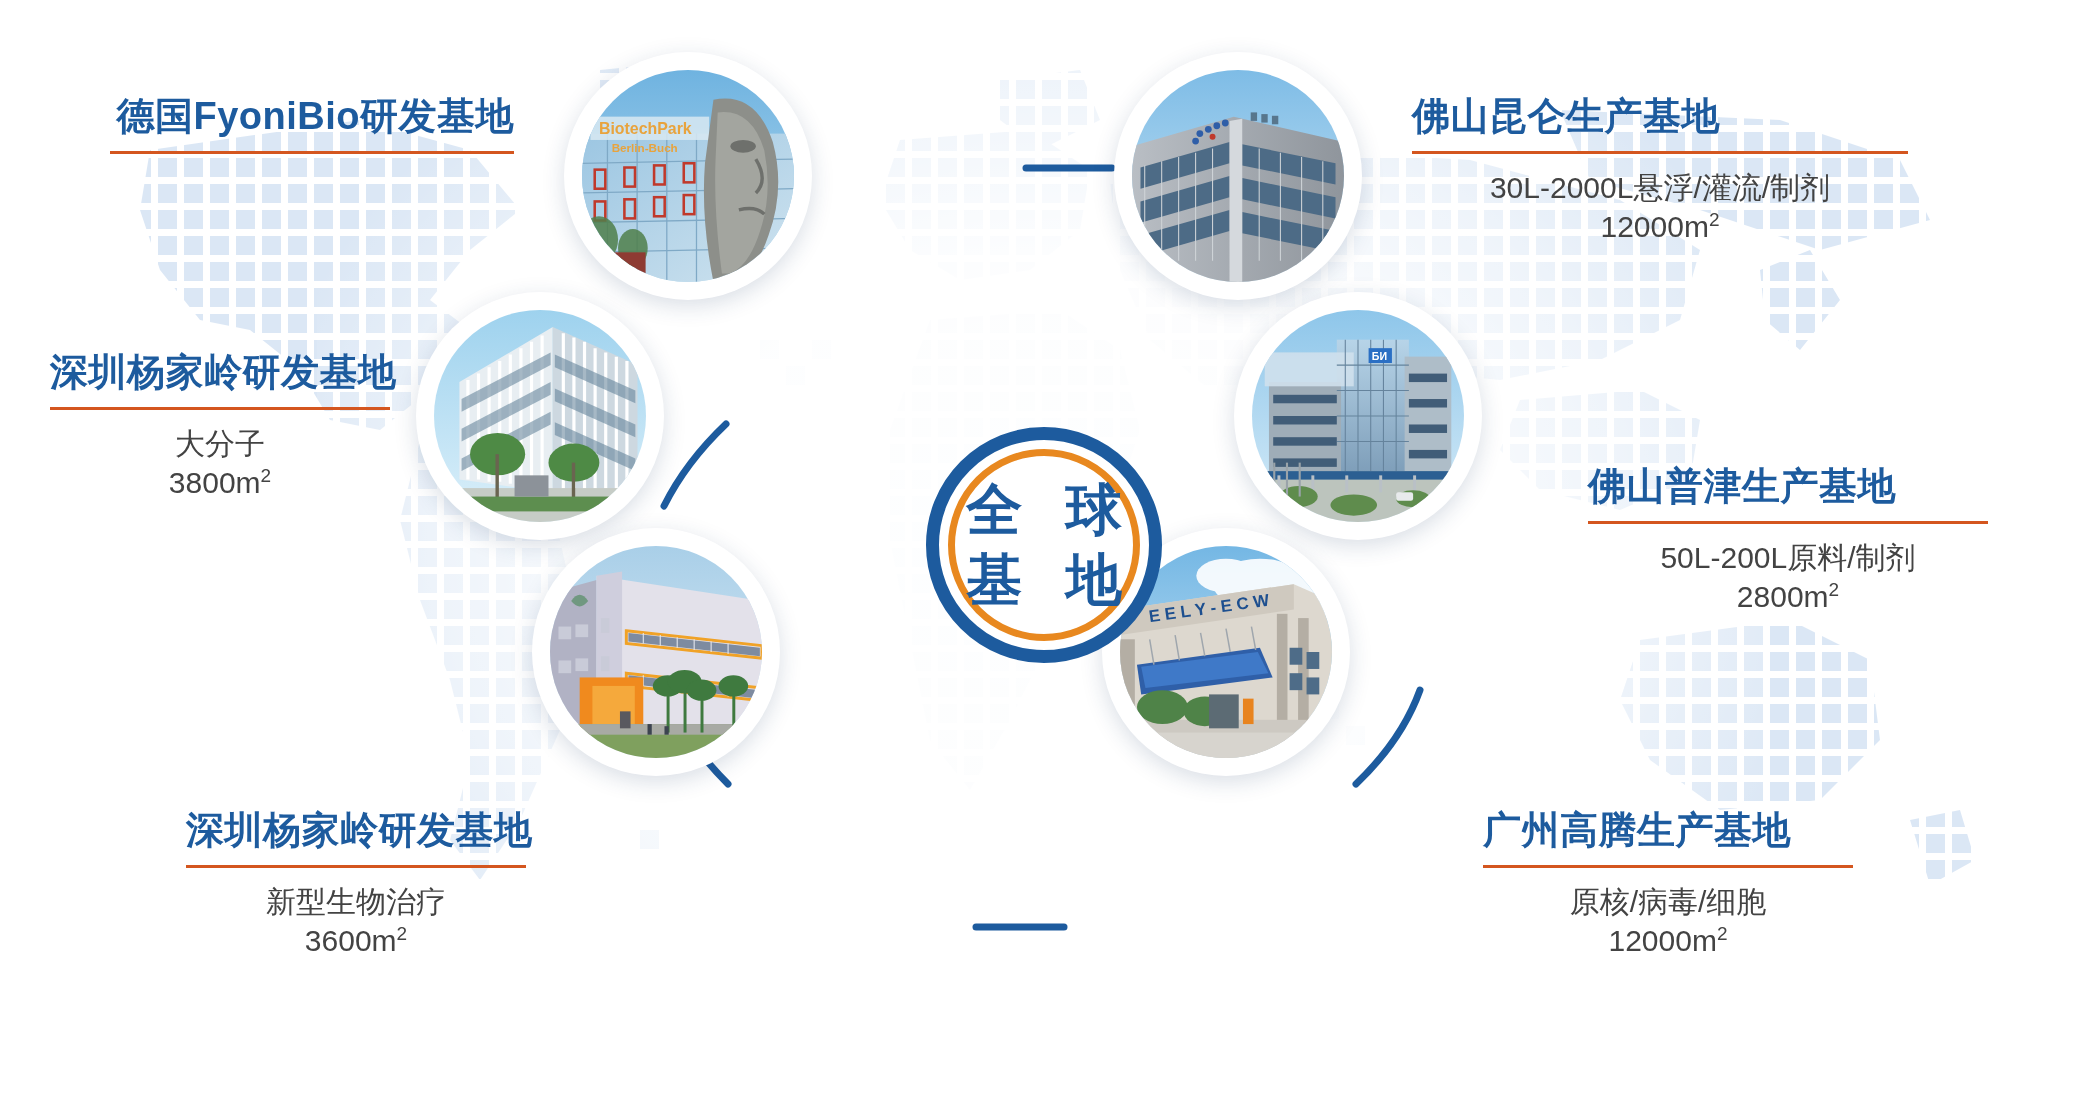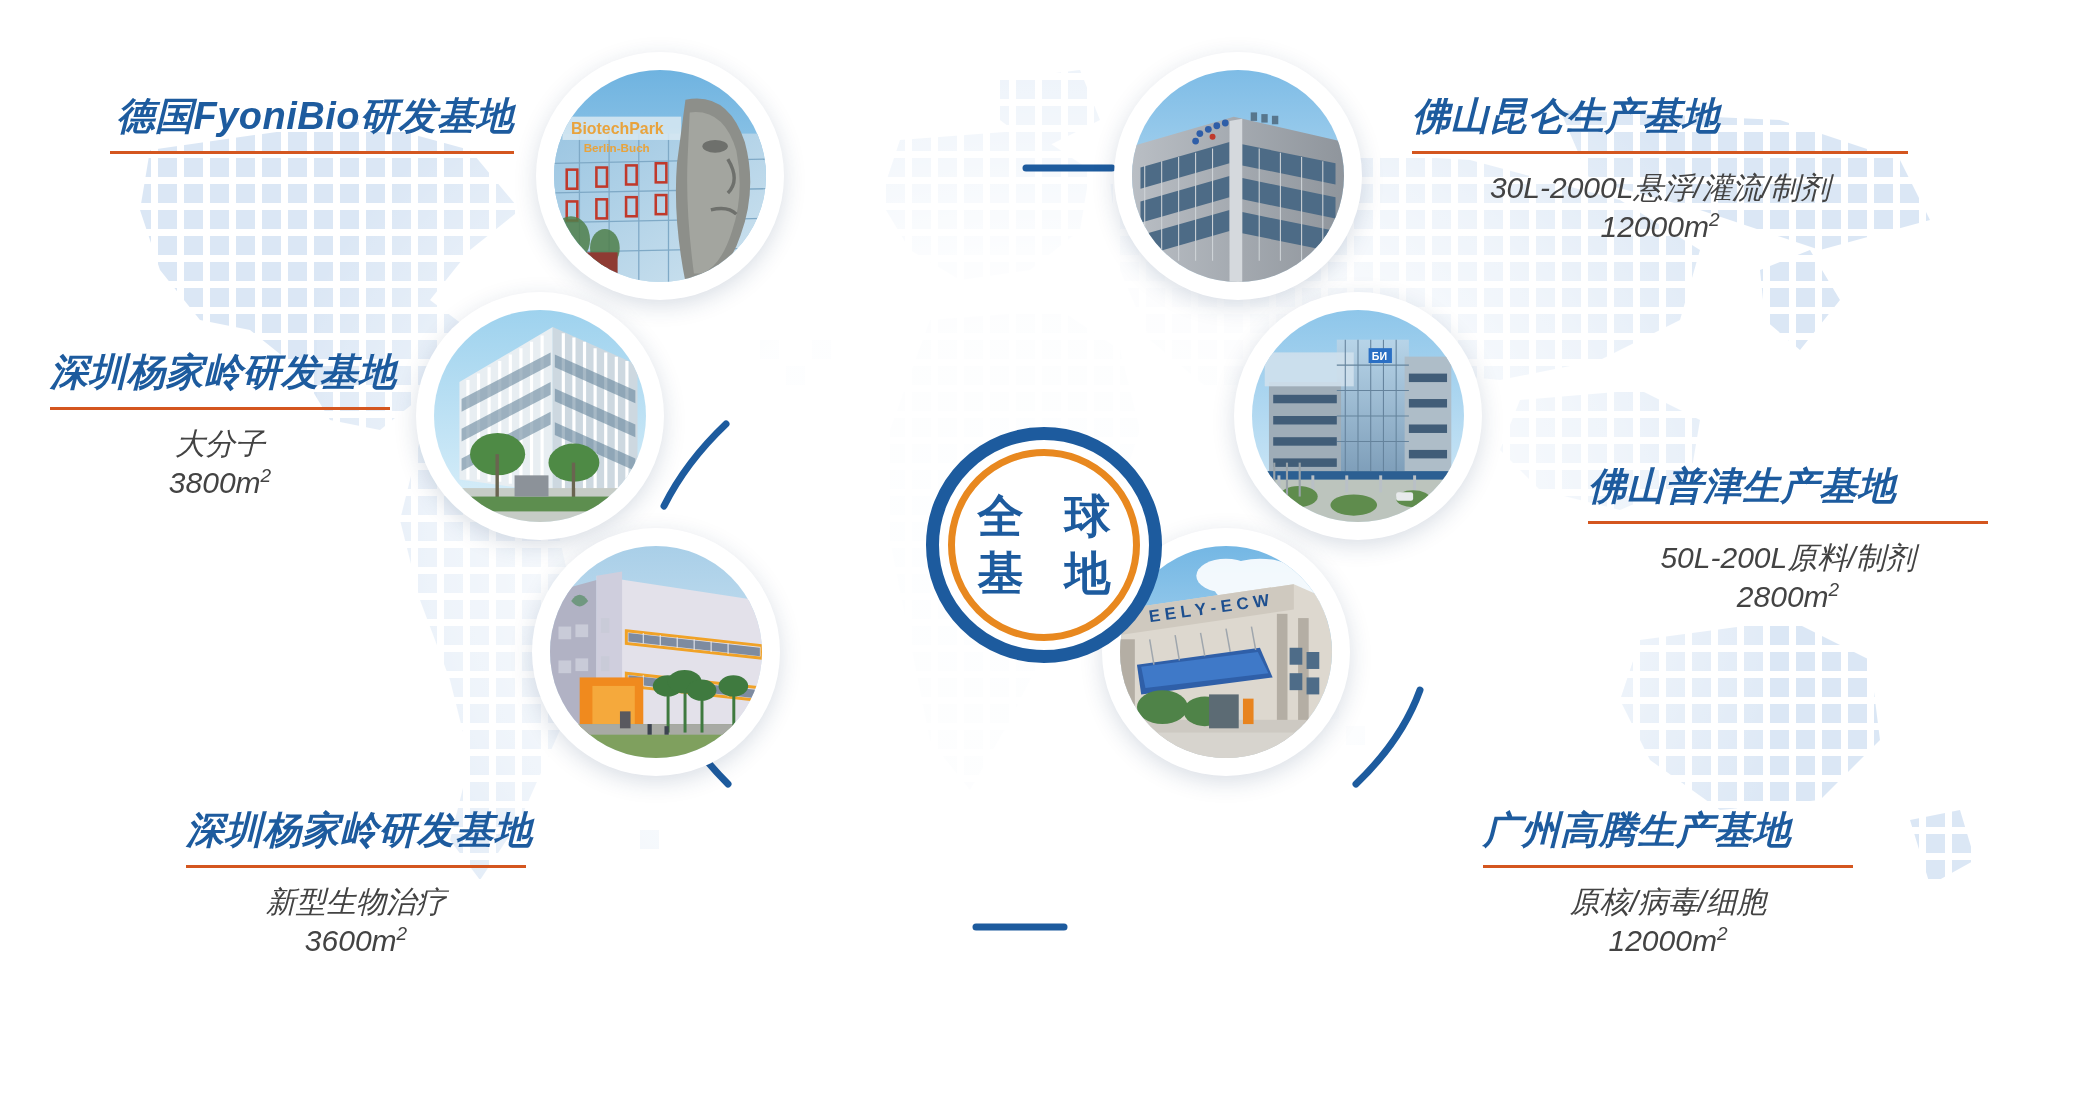--- a/index.html
+++ b/index.html
@@ -60,21 +60,21 @@
   .center-emblem-inner {
     width: 192px; height: 192px;
     border-radius: 50%;
     border: 7px solid #e8881f;
     box-sizing: border-box;
     display: flex; flex-direction: column;
     align-items: center; justify-content: center;
     background: #fff;
   }
   .center-line {
-    font-size: 46px;
+    font-size: 56px;
     font-weight: 700;
     color: #1d5b9e;
     letter-spacing: 14px;
     text-indent: 14px;
     line-height: 1.25;
     white-space: nowrap;
   }
 
   
   .photo-node {
@@ -91,21 +91,20 @@
     position: relative;
     width: calc(100% - 36px);
     height: calc(100% - 36px);
   }
   .photo-inner svg { display:block; width:100%; height:100%; }
 
   
   .label-block {
     position: absolute;
     z-index: 7;
-    font-style: italic;
   }
   .label-block.left  { text-align: right; }
   .label-block.right { text-align: left; }
   .lbl-title {
     font-size: 38px;
     font-weight: 700;
     color: #1d5b9e;
     white-space: nowrap;
     line-height: 1.1;
     letter-spacing: 0.5px;
@@ -198,21 +197,21 @@
       <path d="M 1420 690 Q 1402 740 1356 784"></path>
 
       <path d="M 1064 927 L 976 927"></path>
 
       <path d="M 728 784 Q 686 742 664 694"></path>
 
       <path d="M 664 506 Q 686 462 726 424"></path>
     </g>
   </svg>
 
-  <div class="photo-node" style="left:536px; top:52px; width:248px; height:248px;">
+  <div class="photo-node" style="left:564px; top:52px; width:248px; height:248px;">
     <div class="photo-inner">
       <svg viewBox="0 0 100 100" preserveAspectRatio="xMidYMid slice">
         <defs>
           <linearGradient id="skyA" x1="0" y1="0" x2="0" y2="1">
             <stop offset="0%" stop-color="#6fb3e0"></stop>
               <stop offset="100%" stop-color="#b9dcf0"></stop>
           </linearGradient>
           <linearGradient id="glassA" x1="0" y1="0" x2="1" y2="1">
             <stop offset="0%" stop-color="#9cc6e2"></stop>
               <stop offset="100%" stop-color="#cfe3ef"></stop>

